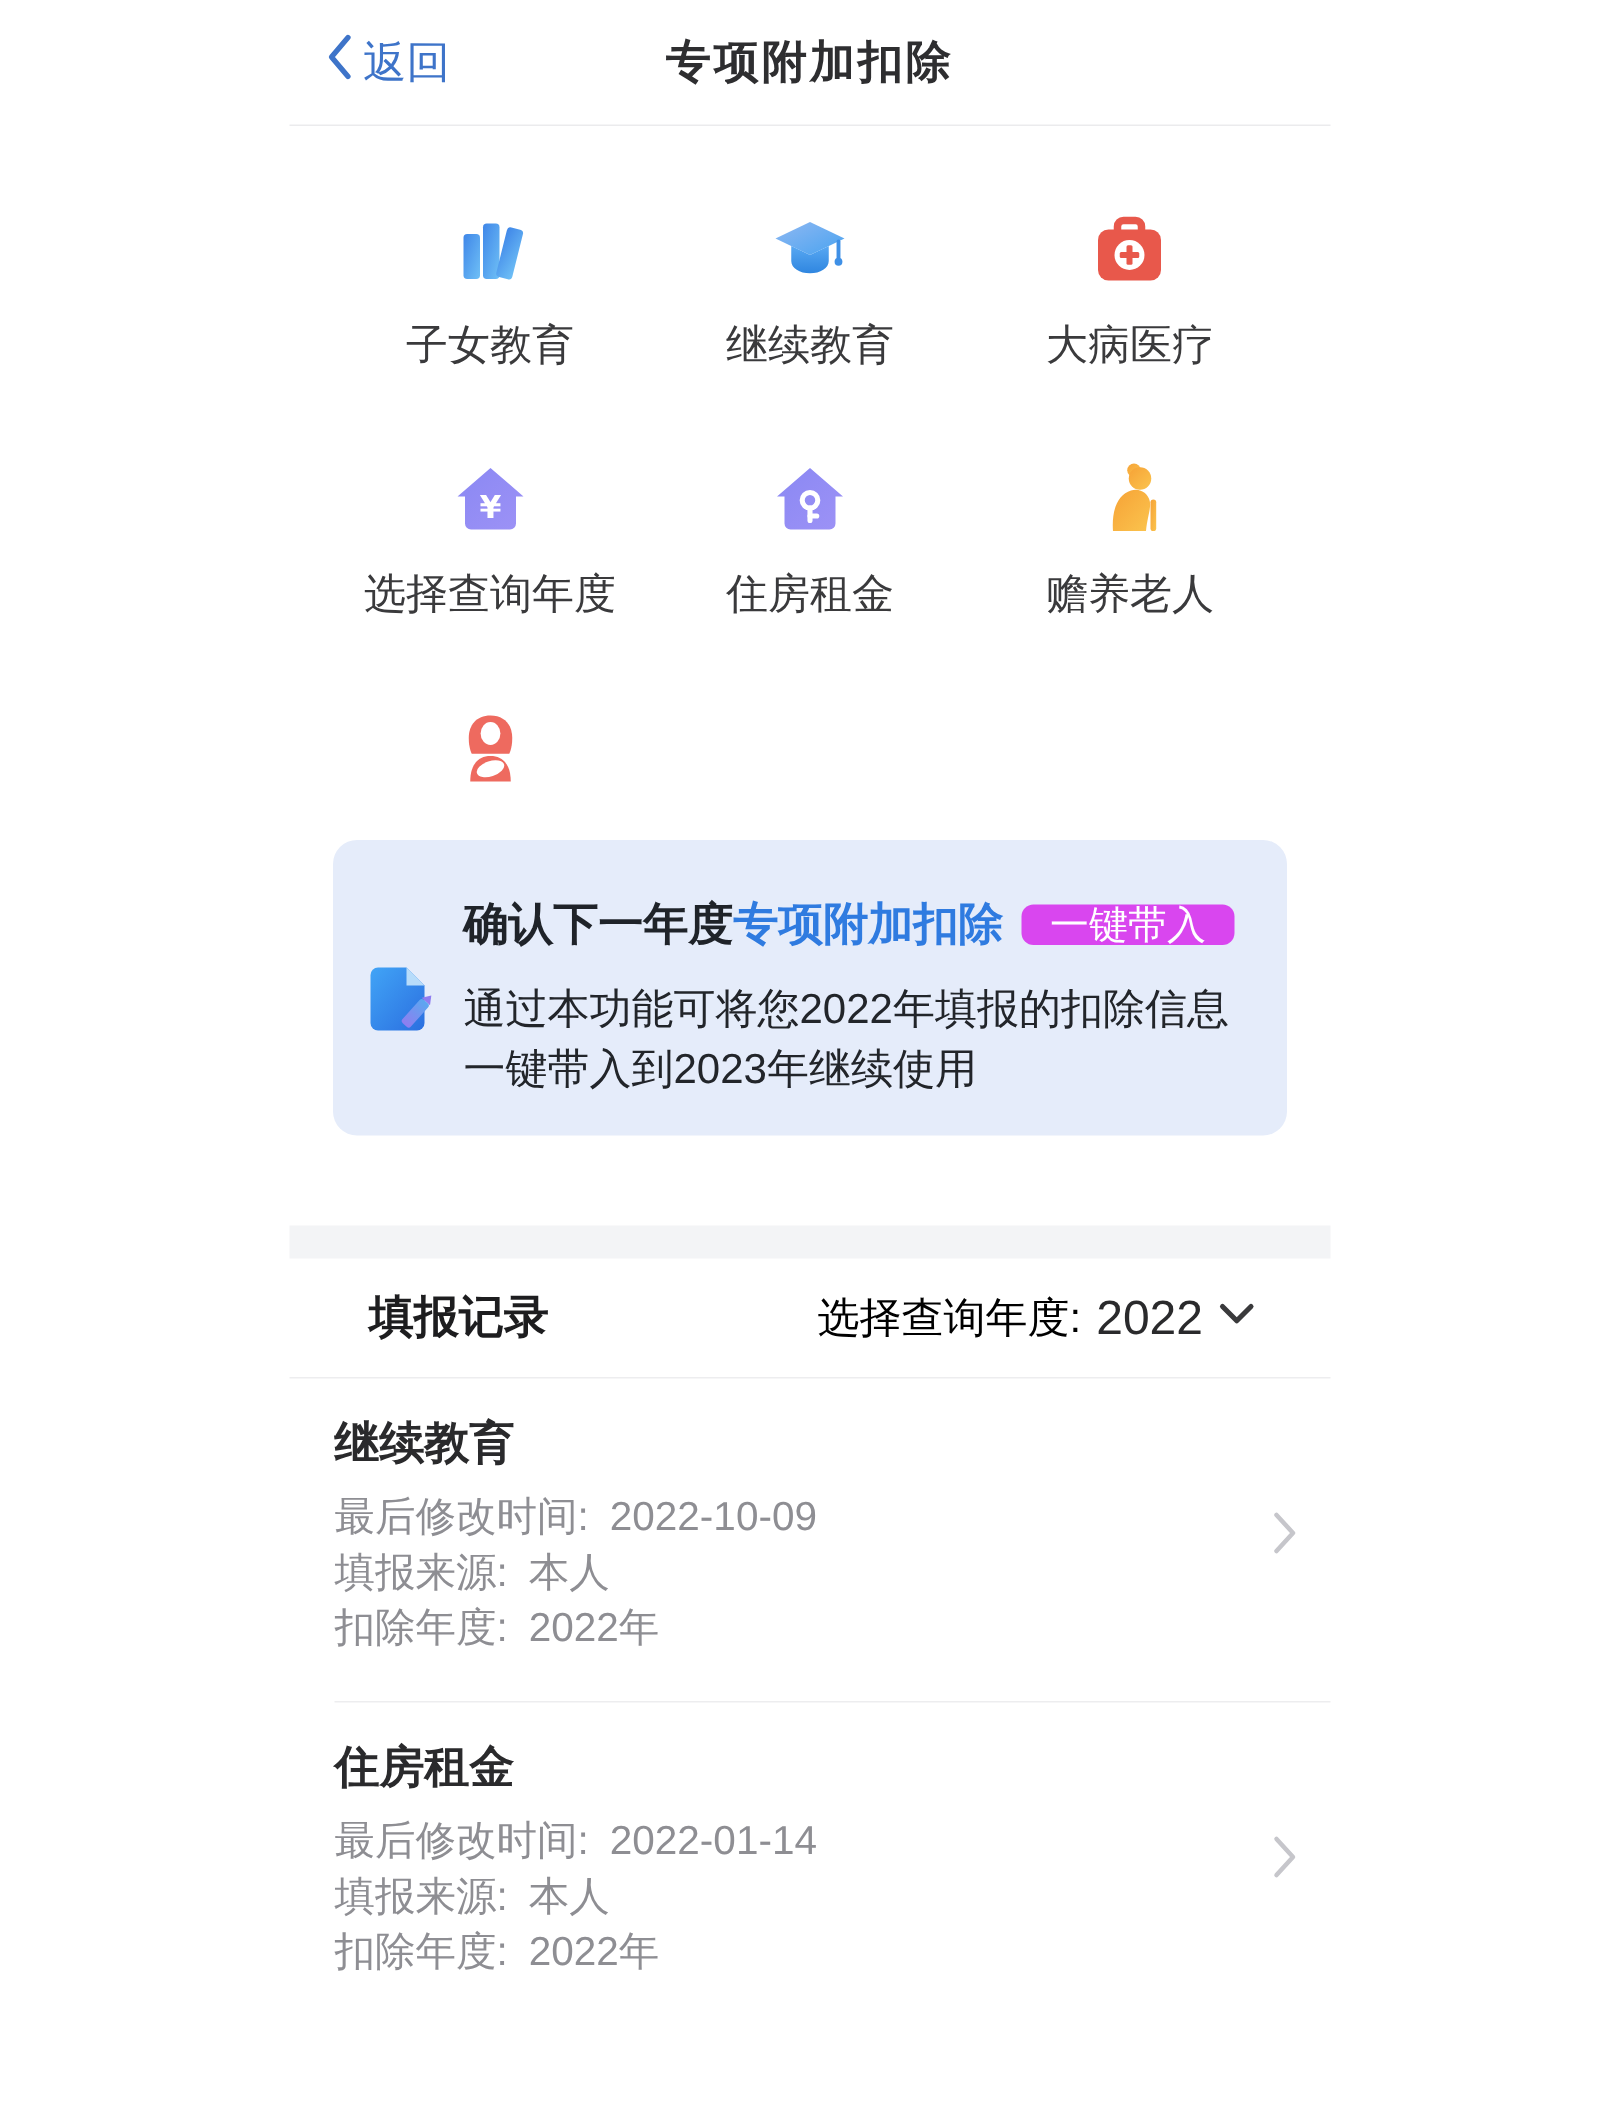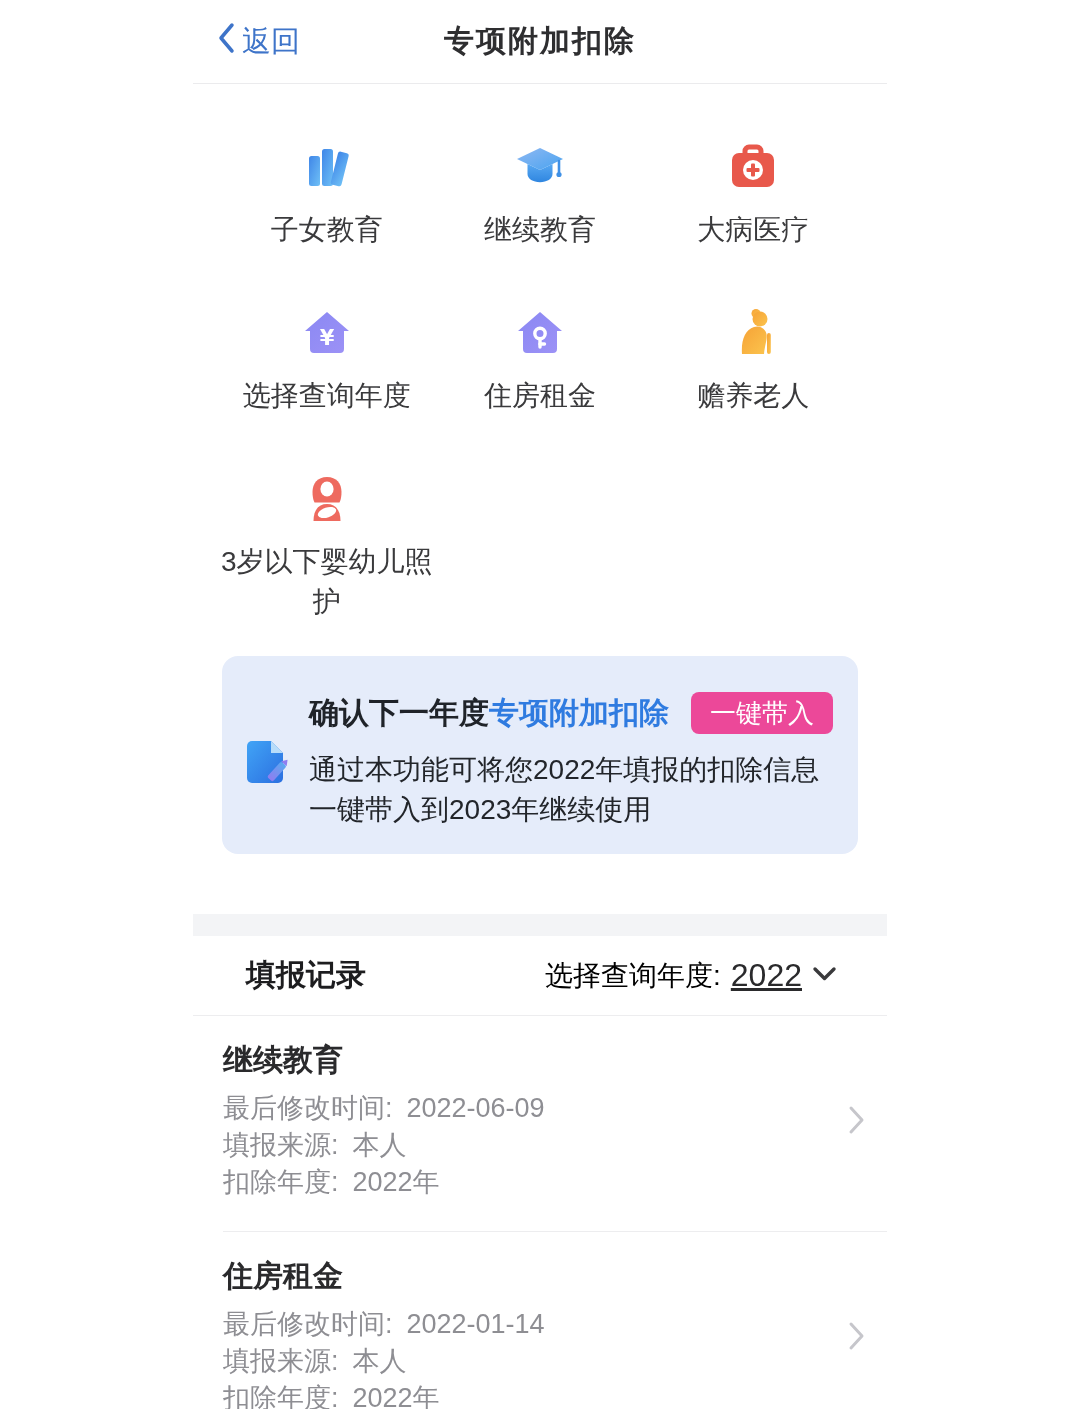--- a/index.html
+++ b/index.html
@@ -42,37 +42,37 @@
   .banner {
     margin: 34px 29px 0; background: #e5ecfa; border-radius: 16px;
     display: flex; padding: 36px 26px 24px 0; min-height: 196px;
   }
   .banner-icon-col { width: 87px; flex: none; display: flex; justify-content: center; padding-top: 44px; }
   .banner-content { flex: 1; }
   .banner-title-row { display: flex; align-items: center; }
   .banner-title { font-size: 30px; font-weight: 700; color: #1f2329; white-space: nowrap; }
   .banner-title .hl { color: #2f7be0; }
   .btn-primary {
-    background: #ec4899; color: #fff; font-size: 26px; height: 42px;
+    background: #d946ef; color: #fff; font-size: 26px; height: 27px;
     padding: 0 19px; border-radius: 8px; border: none;
     display: flex; align-items: center; cursor: pointer;
-    font-family: inherit; flex: none; margin-left: 22px;
+    font-family: inherit; flex: none; margin-left: 12px;
   }
   .banner-desc { margin-top: 16px; font-size: 28px; line-height: 40px; color: #22252a; max-width: 548px; }
 
   
   .band { height: 22px; background: #f3f4f6; margin-top: 60px; }
   .section-head {
     height: 80px; display: flex; align-items: center; justify-content: space-between;
     padding: 0 50px 0 30px; border-bottom: 1px solid #ededef;
   }
   .section-title { font-size: 30px; font-weight: 700; color: #1d1d1f; margin-left: 23px; }
   .year-filter { display: flex; align-items: center; gap: 10px; cursor: pointer; }
   .year-label { font-size: 28px; color: #000000; }
-  .year-value { font-size: 32px; color: #2a2a2c; font-weight: 500; text-decoration: underline; }
+  .year-value { font-size: 32px; color: #2a2a2c; font-weight: 500; }
   .record { display: flex; align-items: center; padding: 26px 22px 30px 30px; cursor: pointer; }
   .record-main { flex: 1; }
   .record-title { font-size: 30px; font-weight: 700; color: #2a2a2c; line-height: 36px; margin-bottom: 12px; }
   .record-field { font-size: 27px; color: #8e8e93; line-height: 37px; }
   .field-value { margin-left: 14px; }
   .divider { height: 1px; background: #ededef; margin-left: 30px; }
 </style>
 </head>
 <body>
 
@@ -200,21 +200,20 @@
 
     <div class="grid-cell">
       <span>
         <svg width="54" height="54" viewBox="0 0 54 54">
           <path d="M27 5 C17.5 5 12.5 11.5 12.5 20 C12.5 27 14.5 30.5 14.5 30.5 L39.5 30.5 C39.5 30.5 41.5 27 41.5 20 C41.5 11.5 36.5 5 27 5 Z" fill="#ee6a5f"></path>
           <ellipse cx="27" cy="17" rx="6.6" ry="7.6" fill="#ffffff"></ellipse>
           <path d="M13.5 49 C13.5 37.5 19 32 27 32 C35 32 40.5 37.5 40.5 49 Z" fill="#ee6a5f"></path>
           <ellipse cx="27" cy="40.5" rx="9.5" ry="5" fill="#ffffff" transform="rotate(-18 27 40.5)"></ellipse>
         </svg>
       </span>
-      <div class="grid-label">3岁以下婴幼儿照护</div>
     </div>
 
   </div>
 
   <div class="banner">
     <div class="banner-icon-col">
       <svg width="52" height="52" viewBox="0 0 52 52">
         <defs>
           <linearGradient id="gDoc" x1="0" y1="0" x2="1" y2="1">
             <stop offset="0" stop-color="#41a4f6"></stop>
@@ -253,21 +252,21 @@
         <svg width="25" height="16" viewBox="0 0 25 16">
             <polyline points="3,3 12.5,12.5 22,3" fill="none" stroke="#3a3a3c" stroke-width="3.4" stroke-linecap="round" stroke-linejoin="round"></polyline>
           </svg>
       </span>
     </div>
   </div>
 
   <div class="record">
     <div class="record-main">
       <div class="record-title">继续教育</div>
-      <div class="record-field"><span>最后修改时间:</span><span class="field-value">2022-06-09</span></div>
+      <div class="record-field"><span>最后修改时间:</span><span class="field-value">2022-10-09</span></div>
       <div class="record-field"><span>填报来源:</span><span class="field-value">本人</span></div>
       <div class="record-field"><span>扣除年度:</span><span class="field-value">2022年</span></div>
     </div>
     <span>
       <svg width="17" height="32" viewBox="0 0 17 32">
           <polyline points="3,4 14,16 3,28" fill="none" stroke="#c6c6cb" stroke-width="3" stroke-linecap="round" stroke-linejoin="round"></polyline>
         </svg>
     </span>
   </div>
 

